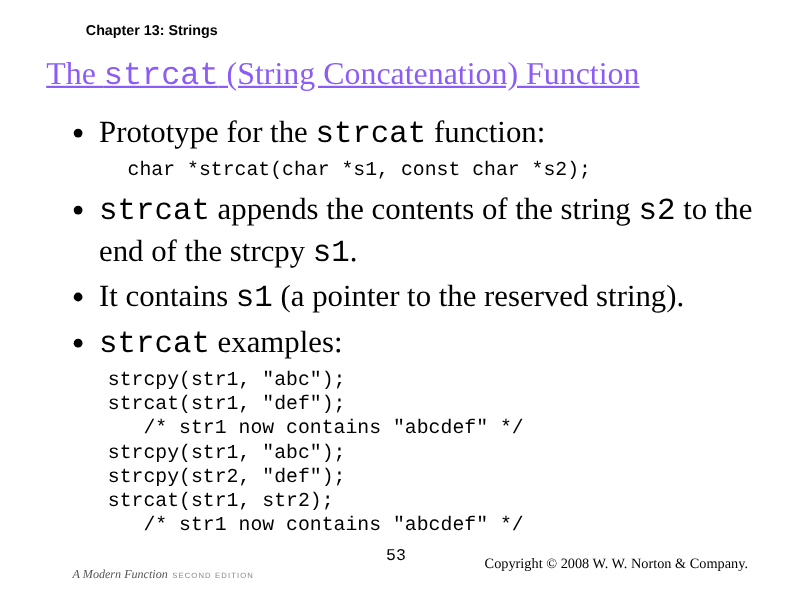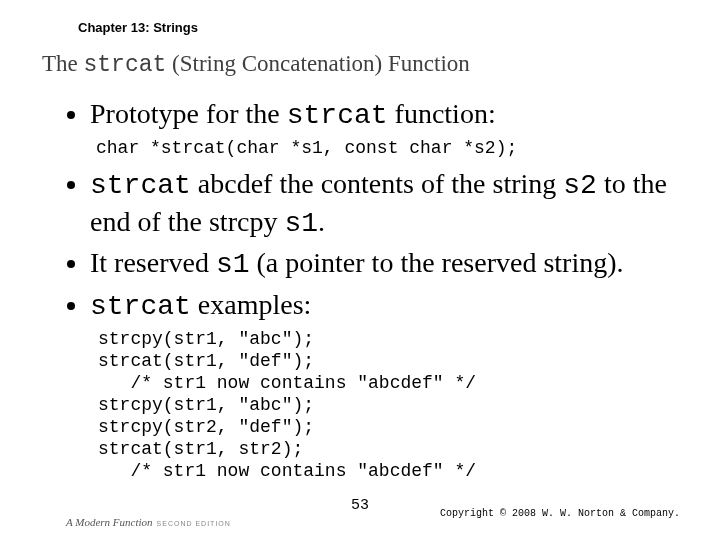--- a/index.html
+++ b/index.html
@@ -19,39 +19,40 @@
     height: 100%;
     position: relative;
   }
   .chapter {
     font-family: Arial, Helvetica, sans-serif;
     font-weight: bold;
     font-size: 13px;
     margin: 0 0 16px 18px;
   }
   .title {
-    font-size: 23px;
-    color: #404040;
+    font-size: 29px;
+    color: #8b5cf6;
     margin: 0 0 18px -18px;
     font-weight: normal;
+    text-decoration: underline;
   }
   .title .mono { font-family: "Courier New", monospace; }
   ul.bullets {
     margin: 0 0 0 0;
     padding-left: 30px;
     list-style: disc;
     font-size: 28px;
     line-height: 1.28;
   }
   ul.bullets > li { margin-bottom: 4px; }
   .mono { font-family: "Courier New", monospace; }
   .code-line {
     font-family: "Courier New", monospace;
     font-size: 18px;
-    margin: 4px 0 8px 36px;
+    margin: 4px 0 8px 56px;
     white-space: pre;
   }
   .code-block {
     font-family: "Courier New", monospace;
     font-size: 18px;
     margin: 2px 0 0 38px;
     line-height: 1.22;
     white-space: pre;
   }
   .footer {
@@ -101,22 +102,22 @@
     left: 50%;
     transform: translateX(-50%);
     bottom: 16px;
     font-family: Liberation Mono, monospace;
     font-size: 15px;
   }
   .copyright {
     position: absolute;
     right: 40px;
     bottom: 10px;
-    font-family: Liberation Mono, monospace;
-    font-size: 10px;
+    font-family: Liberation Serif, serif;
+    font-size: 13px;
     text-align: right;
     line-height: 1.25;
   }
 </style>
 </head>
 <body>
 
 <div class="slide">
 
   <div class="chapter">Chapter 13: Strings</div>
@@ -128,24 +129,24 @@
   <ul class="bullets">
     <li>
       <span>Prototype for the </span><span class="mono">strcat</span><span> function:</span>
     </li>
   </ul>
 
   <div class="code-line">char *strcat(char *s1, const char *s2);</div>
 
   <ul class="bullets">
     <li>
-      <span class="mono">strcat</span><span> abcdef the contents of the string </span><span class="mono">s2</span><span> to the end of the strcpy </span><span class="mono">s1</span><span>.</span>
+      <span class="mono">strcat</span><span> appends the contents of the string </span><span class="mono">s2</span><span> to the end of the strcpy </span><span class="mono">s1</span><span>.</span>
     </li>
     <li>
-      <span>It reserved </span><span class="mono">s1</span><span> (a pointer to the reserved string).</span>
+      <span>It contains </span><span class="mono">s1</span><span> (a pointer to the reserved string).</span>
     </li>
     <li>
       <span class="mono">strcat</span><span> examples:</span>
     </li>
   </ul>
 
   <div class="code-block">strcpy(str1, "abc");
 strcat(str1, "def");
    /* str1 now contains "abcdef" */
 strcpy(str1, "abc");

